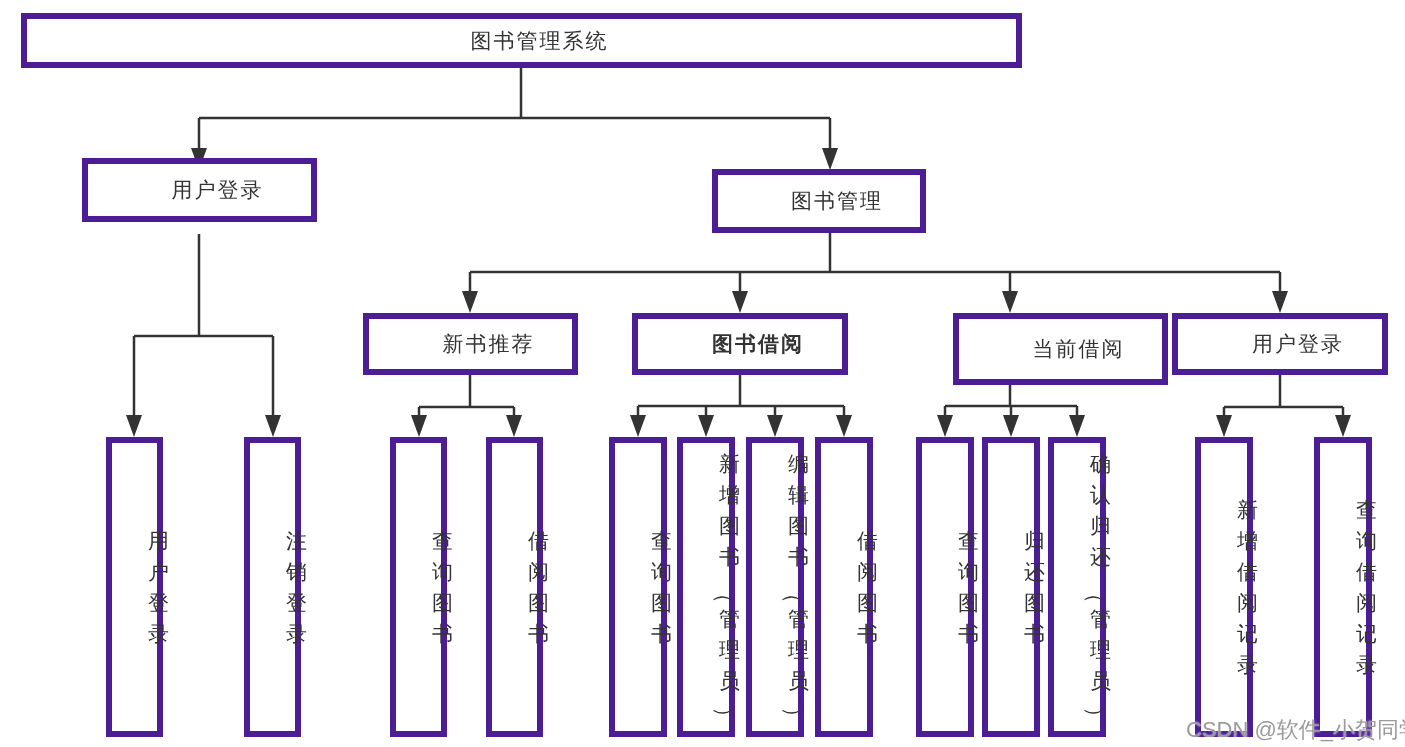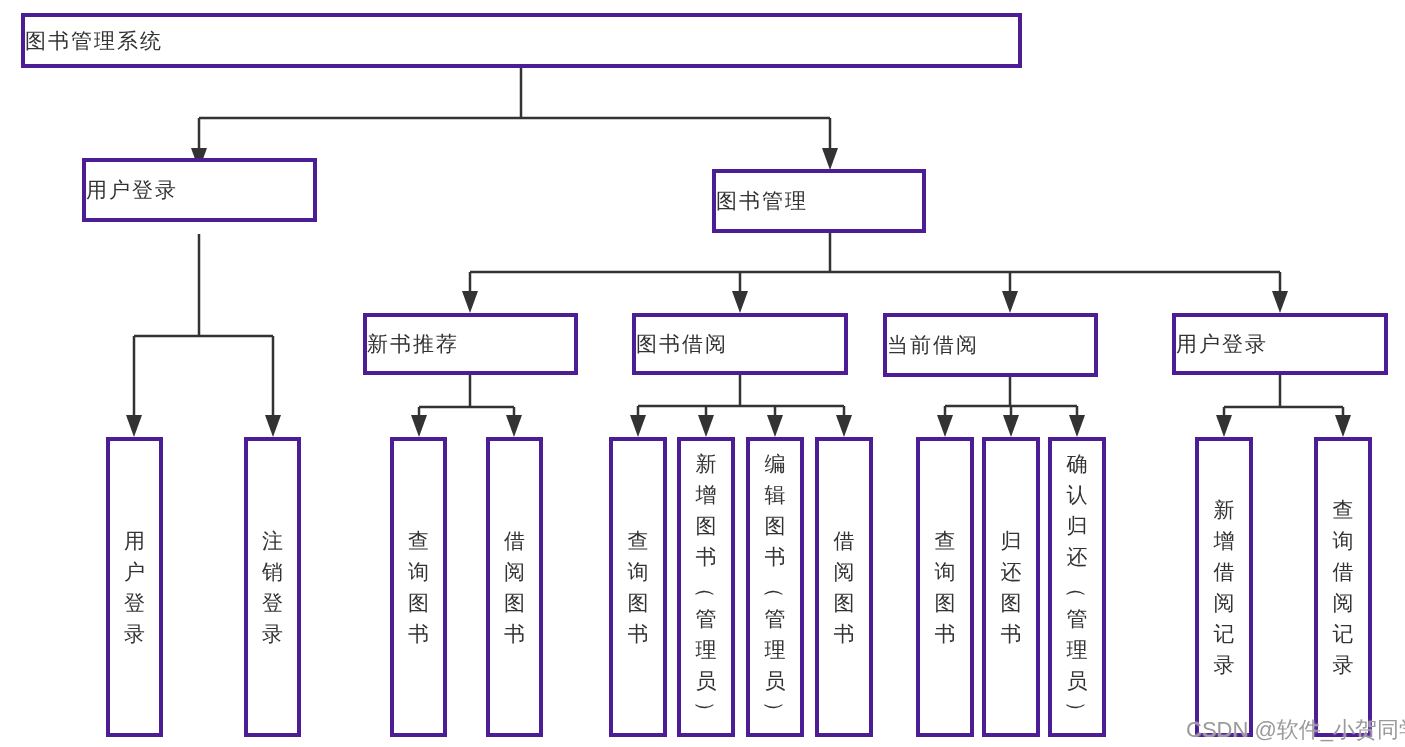--- a/index.html
+++ b/index.html
@@ -3,23 +3,23 @@
 <meta charset="utf-8">
 <style>
   html,body { margin:0; padding:0; background:#fff; }
   .canvas {
     position:relative; width:1405px; height:747px;
     background:#fff; overflow:hidden;
     font-family:"Liberation Sans","DejaVu Sans",sans-serif;
   }
   svg.connectors { position:absolute; left:0; top:0; z-index:1; }
   .box {
-    position:absolute; background:#fff; border:4px solid #4c1d95;
-    box-sizing:border-box; display:flex; align-items:center; justify-content:flex-start;
-    color:#333; z-index:2;
+    position:absolute; background:#fff; border:6px solid #4c1d95;
+    box-sizing:border-box; display:flex; align-items:center; justify-content:center;
+    color:#333; z-index:2;padding-left:36px;
   }
   .box.h span { font-size:21px; letter-spacing:2px; white-space:nowrap; }
   .box.v { top:437px; height:300px; }
   .vtext { display:flex; flex-direction:column; align-items:center; justify-content:center; height:100%; width:100%; }
   .vchar { display:block; width:100%; text-align:center; height:31px; line-height:31px; font-size:21px; }
   .vchar.rot { transform:rotate(90deg); }
   .watermark {
     position:absolute; left:1186px; top:715px; z-index:3;
     font-size:22px; color:#9a9a9a; white-space:nowrap;
     text-shadow:0 0 2px #ffffff;
@@ -103,24 +103,24 @@
   <div class="box h" style="left:82px; top:158px; width:235px; height:64px;">
     <span>用户登录</span>
   </div>
   <div class="box h" style="left:712px; top:169px; width:214px; height:64px;">
     <span>图书管理</span>
   </div>
 
   <div class="box h" style="left:363px; top:313px; width:215px; height:62px;">
     <span>新书推荐</span>
   </div>
-  <div class="box h" style="left:632px; top:313px; width:216px; height:62px;">
+  <div class="box h" style="left:632px; top:313px; width:216px; height:62px;font-weight:bold;">
     <span>图书借阅</span>
   </div>
-  <div class="box h" style="left:883px; top:313px; width:215px; height:64px;">
+  <div class="box h" style="left:953px; top:313px; width:215px; height:72px;">
     <span>当前借阅</span>
   </div>
   <div class="box h" style="left:1172px; top:313px; width:216px; height:62px;">
     <span>用户登录</span>
   </div>
 
   <div class="box v" style="left:106px; width:57px;">
     <div class="vtext">
         <span class="vchar">用</span>
         <span class="vchar">户</span>

